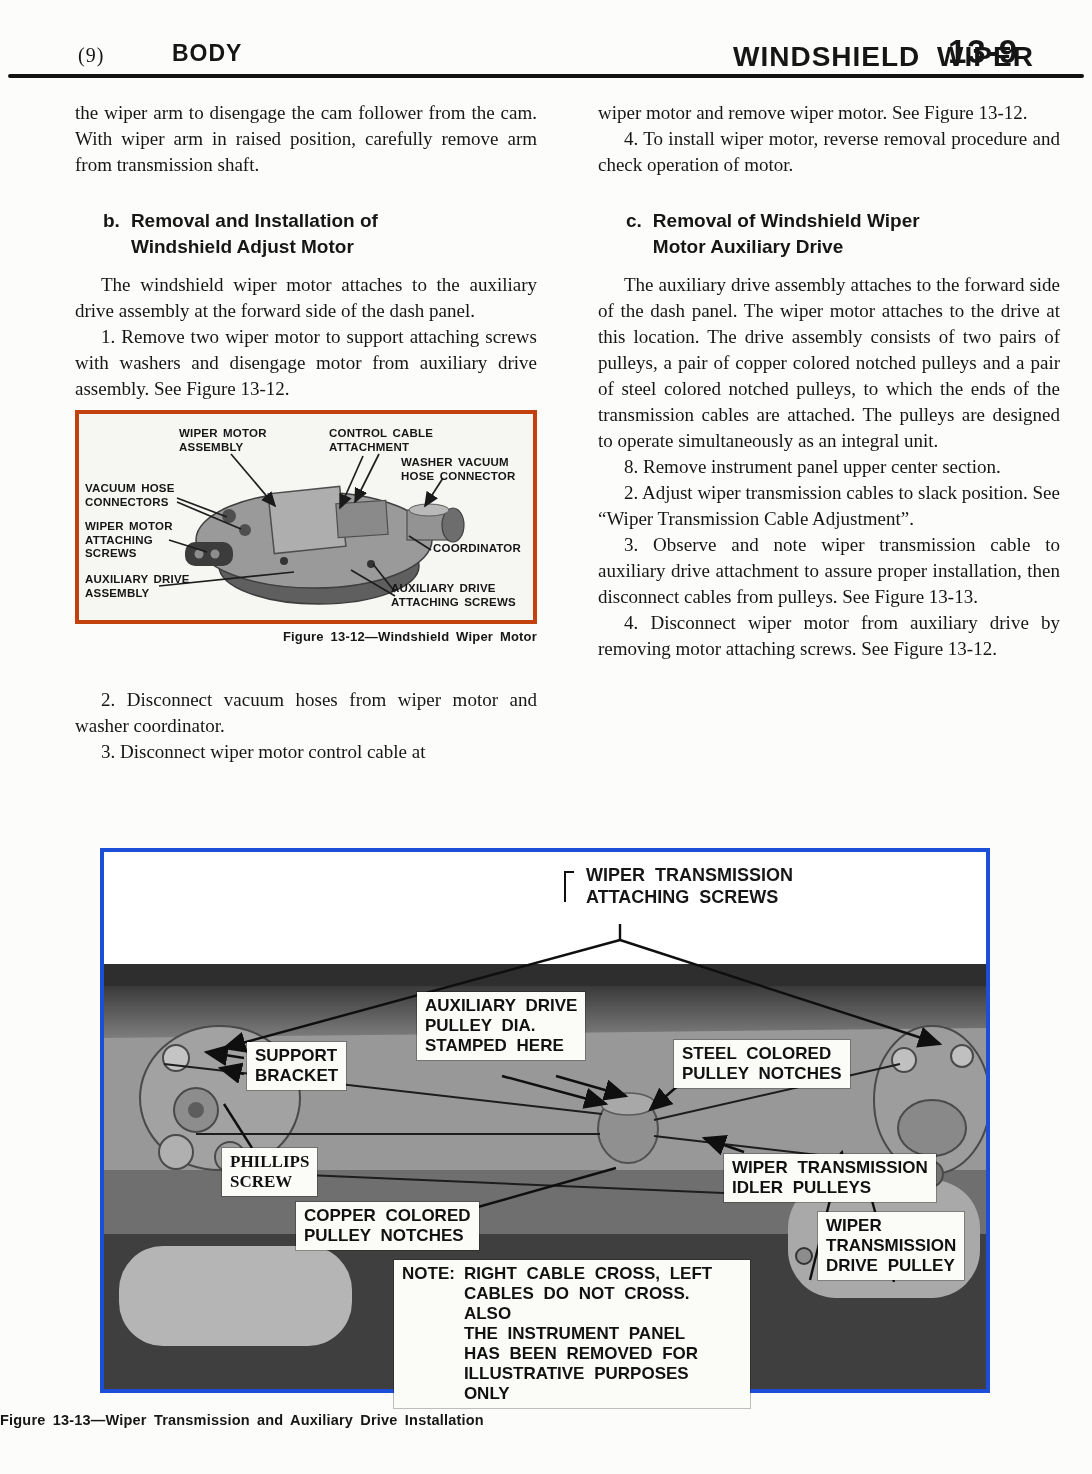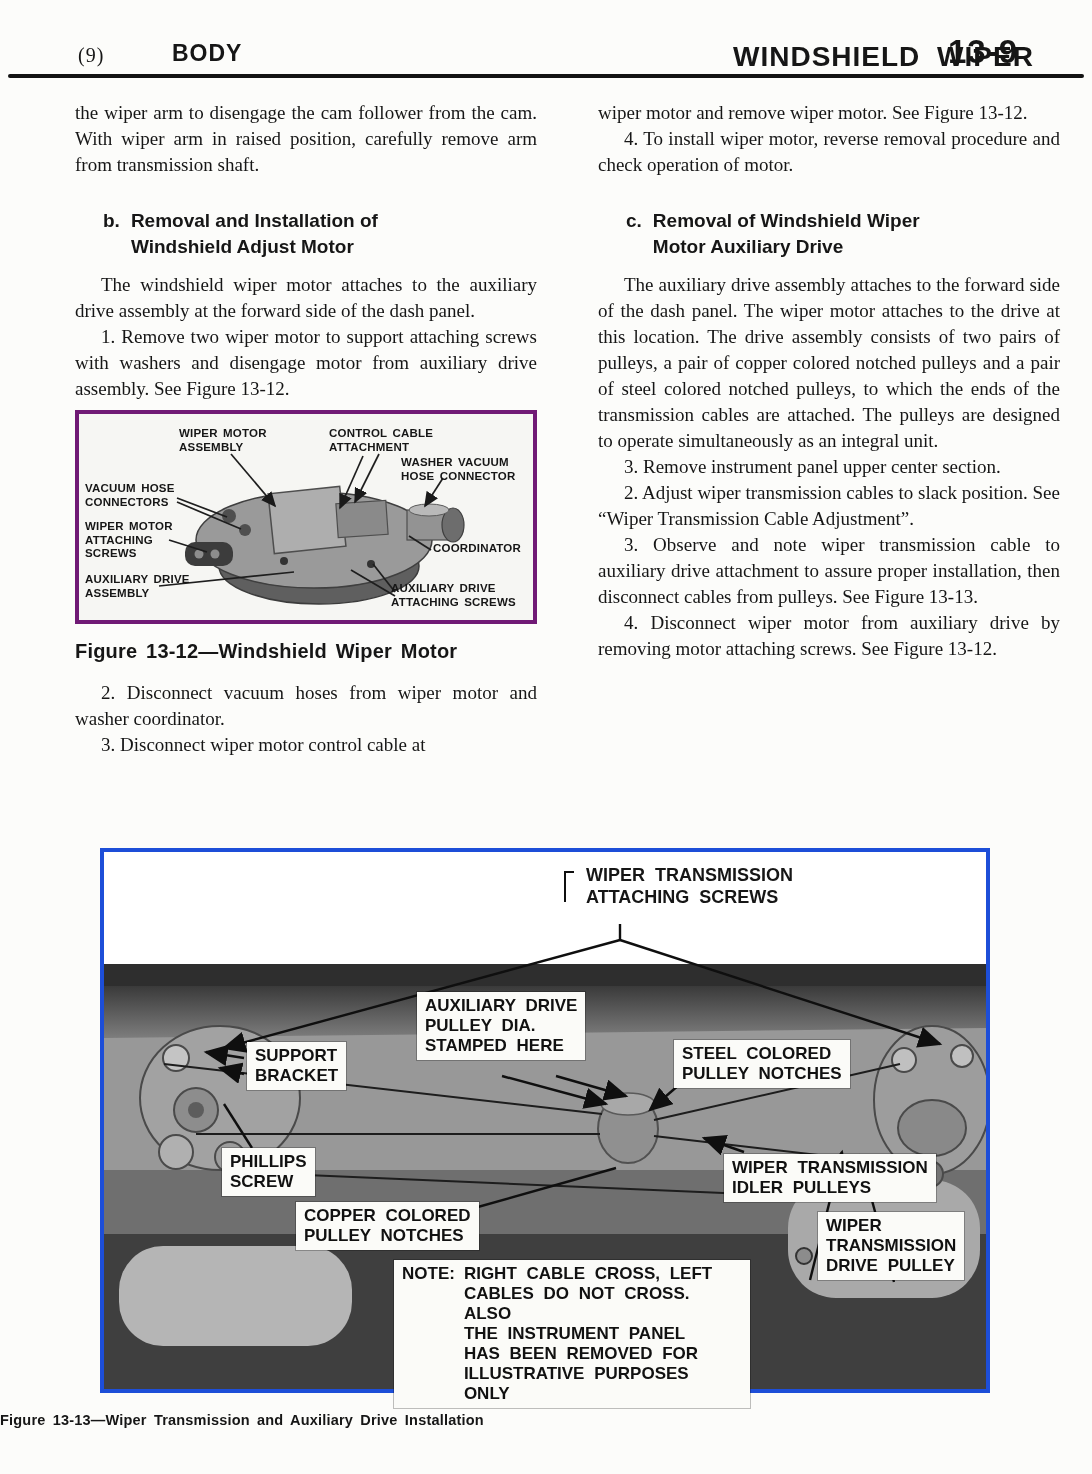--- a/index.html
+++ b/index.html
@@ -29,34 +29,34 @@
     display:flex; gap:11px; padding-left:28px;
     margin:30px 0 12px 0;
     font-family:"Liberation Sans",sans-serif; font-weight:bold;
     font-size:19px; line-height:26px; text-align:left;
   }
   .pre { white-space:pre-line; }
   
   .fig12 {
     position:relative; width:462px; height:214px;
     margin:8px 0 0 0;
-    border:4px solid #701a75; background:#f6f6f3;
+    border:4px solid #c2410c; background:#f6f6f3;
   }
   .fig12 .lbl {
     position:absolute;
     font-family:"Liberation Sans",sans-serif; font-weight:bold;
     font-size:11.5px; line-height:13.5px; letter-spacing:.2px; word-spacing:2px;
     white-space:pre-line; text-align:left;
   }
   .figcap {
-    margin-top:14px; text-align:left;
-    font-family:"Liberation Sans",sans-serif; font-weight:bold;
-    font-size:20px; letter-spacing:.2px; word-spacing:3px;
-  }
-  .after-fig { margin-top:16px; }
+    text-align:right;
+    font-family:"Liberation Sans",sans-serif; font-weight:bold;
+    font-size:13px; letter-spacing:.2px; word-spacing:3px;
+  }
+  .after-fig { margin-top:37px; }
   
   .fig13 {
     position:absolute; top:848px; left:100px;
     width:890px; height:545px;
     border:4px solid #1d4ed8; background:#fff;
   }
   .fig13 svg { position:absolute; top:0; left:0; }
   .fig13 .toplbl {
     position:absolute; left:482px; top:12px;
     font-family:"Liberation Sans",sans-serif; font-weight:bold;
@@ -162,21 +162,21 @@
 
   <div class="col col-right">
     <p class="body-text">wiper motor and remove wiper motor. See Figure 13-12.</p>
     <p class="body-text indent">4. To install wiper motor, reverse removal procedure and check operation of motor.</p>
     <div class="subhead">
       <span>c.</span>
       <span class="pre">Removal of Windshield Wiper
 Motor Auxiliary Drive</span>
     </div>
     <p class="body-text indent">The auxiliary drive assembly attaches to the forward side of the dash panel. The wiper motor attaches to the drive at this location. The drive assembly consists of two pairs of pulleys, a pair of copper colored notched pulleys and a pair of steel colored notched pulleys, to which the ends of the transmission cables are attached. The pulleys are designed to operate simultaneously as an integral unit.</p>
-    <p class="body-text indent">3. Remove instrument panel upper center section.</p>
+    <p class="body-text indent">8. Remove instrument panel upper center section.</p>
     <p class="body-text indent">2. Adjust wiper transmission cables to slack position. See “Wiper Transmission Cable Adjustment”.</p>
     <p class="body-text indent">3. Observe and note wiper transmission cable to auxiliary drive attachment to assure proper installation, then disconnect cables from pulleys. See Figure 13-13.</p>
     <p class="body-text indent">4. Disconnect wiper motor from auxiliary drive by removing motor attaching screws. See Figure 13-12.</p>
   </div>
 
   <div class="fig13">
     <svg width="882" height="537" viewBox="0 0 882 537">
       <defs>
         <marker id="arw2" markerWidth="11" markerHeight="9" refX="9" refY="4.5" orient="auto">
           <path d="M0,0 L10,4.5 L0,9 z" fill="#0f0f0f"></path>
@@ -253,21 +253,21 @@
 
     <div class="toplbl">WIPER TRANSMISSION
 ATTACHING SCREWS</div>
     <div class="pbox" style="left:143px; top:190px;">SUPPORT
 BRACKET</div>
     <div class="pbox" style="left:313px; top:140px;">AUXILIARY DRIVE
 PULLEY DIA.
 STAMPED HERE</div>
     <div class="pbox" style="left:570px; top:188px;">STEEL COLORED
 PULLEY NOTCHES</div>
-    <div class="pbox" style="left:118px; top:296px;">PHILLIPS
+    <div class="pbox" style="left:118px; top:296px;font-family:Liberation Serif, serif;">PHILLIPS
 SCREW</div>
     <div class="pbox" style="left:192px; top:350px;">COPPER COLORED
 PULLEY NOTCHES</div>
     <div class="pbox" style="left:620px; top:302px;">WIPER TRANSMISSION
 IDLER PULLEYS</div>
     <div class="pbox" style="left:714px; top:360px;">WIPER
 TRANSMISSION
 DRIVE PULLEY</div>
     <div class="pbox notebox" style="left:290px; top:408px;">
       <span class="nb-prefix">NOTE:</span>

